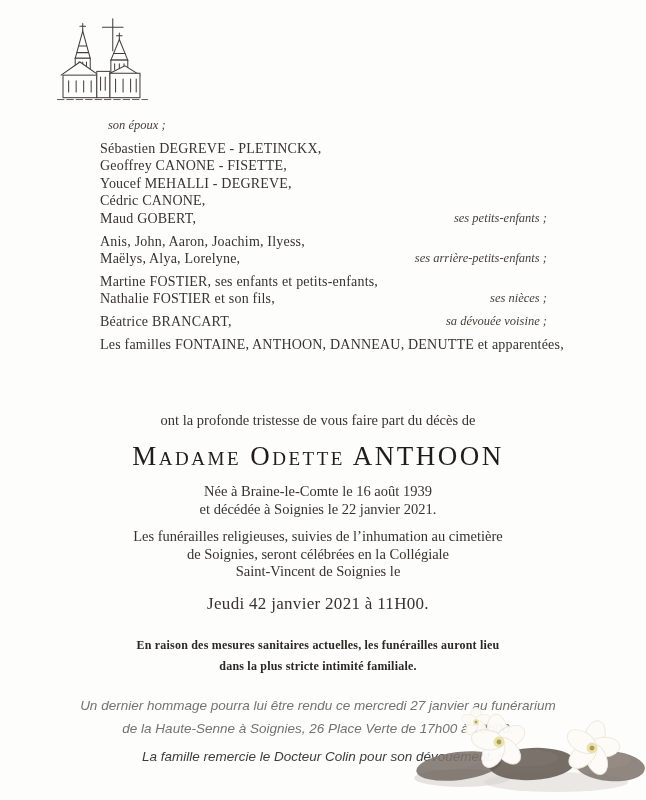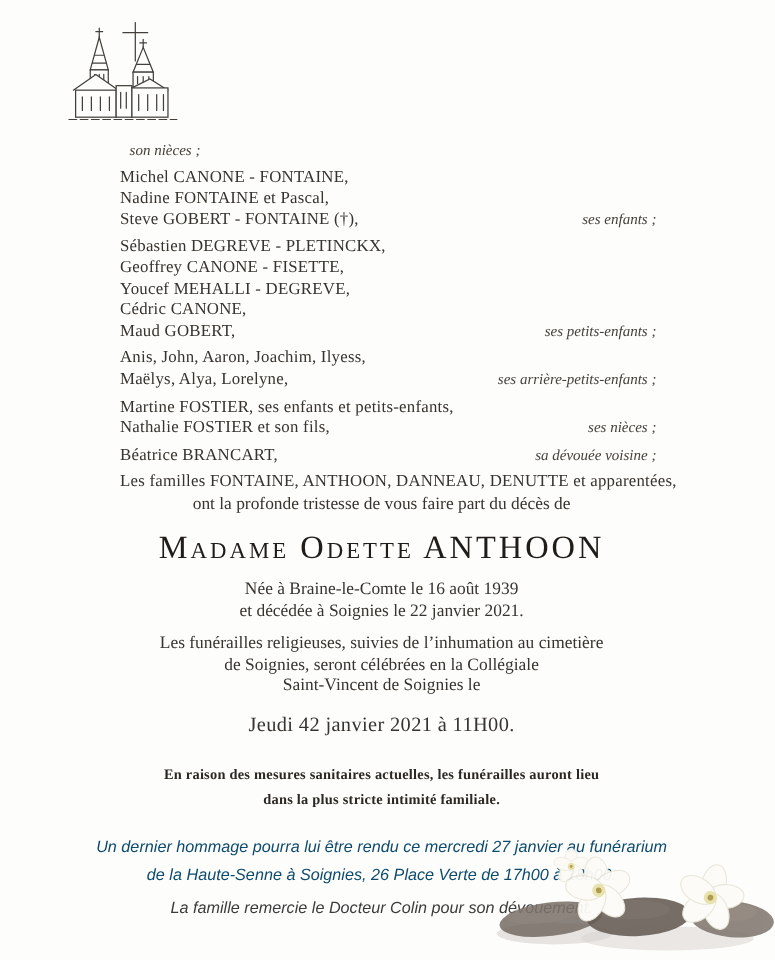--- a/index.html
+++ b/index.html
@@ -30,21 +30,21 @@
     font-variant:small-caps;
     letter-spacing:2.5px;
     color:#201d19;
     margin:0 0 10px 0;
     font-weight:500;
   }
   .birth-death{font-size:14.5px;line-height:18px;margin:0 0 10px 0;}
   .funeral-lines{font-size:14.5px;line-height:17.5px;margin:0 0 13px 0;text-align:center;}
   .datetime-line{font-size:17px;margin:0 0 21px 0;letter-spacing:.3px;}
   .covid-lines{font-size:12px;line-height:21px;font-weight:700;color:#2b2823;margin:0 0 17px 0;letter-spacing:.2px;}
-  .tribute-lines{font-family:"Liberation Sans","DejaVu Sans",sans-serif;font-style:italic;font-size:13.5px;line-height:23px;color:#0c4a6e;margin:0 0 9px 0;}
+  .tribute-lines{font-family:"Liberation Sans","DejaVu Sans",sans-serif;font-style:italic;font-size:13.5px;line-height:23px;color:#737373;margin:0 0 9px 0;}
   .thanks-line{font-family:"Liberation Sans","DejaVu Sans",sans-serif;font-style:italic;font-size:13.5px;color:#3c3c3c;margin:0;}
   
   .decor{position:absolute;right:0;bottom:0;width:242px;height:102px;}
   .decor svg{filter:blur(.6px) saturate(.85);opacity:.95;}
 </style>
 </head>
 <body>
 
 <div class="page">
 
@@ -77,31 +77,23 @@
       <rect x="66" y="62" width="32" height="26" fill="#fdfdfb"></rect>
       <path d="M72 68 L72 82 M80 68 L80 82 M88 68 L88 82 M94 68 L94 82"></path>
 
       <path d="M10 90 L106 90" stroke-dasharray="7 3" stroke-width="0.9"></path>
     </g>
   </svg>
 
   <div class="family-section">
 
     <div class="fam-group">
-      <div class="fam-relation">son nièces ;</div>
-    </div>
-
-    <div class="fam-group">
-      <div class="fam-names">
-        <div class="fam-name">Michel CANONE - FONTAINE,</div>
-        <div class="fam-name">Nadine FONTAINE et Pascal,</div>
-        <div class="fam-name">Steve GOBERT - FONTAINE (†),</div>
-      </div>
-      <div class="fam-relation">ses enfants ;</div>
-    </div>
+      <div class="fam-relation">son époux ;</div>
+    </div>
+
 
     <div class="fam-group">
       <div class="fam-names">
         <div class="fam-name">Sébastien DEGREVE - PLETINCKX,</div>
         <div class="fam-name">Geoffrey CANONE - FISETTE,</div>
         <div class="fam-name">Youcef MEHALLI - DEGREVE,</div>
         <div class="fam-name">Cédric CANONE,</div>
         <div class="fam-name">Maud GOBERT,</div>
       </div>
       <div class="fam-relation">ses petits-enfants ;</div>

